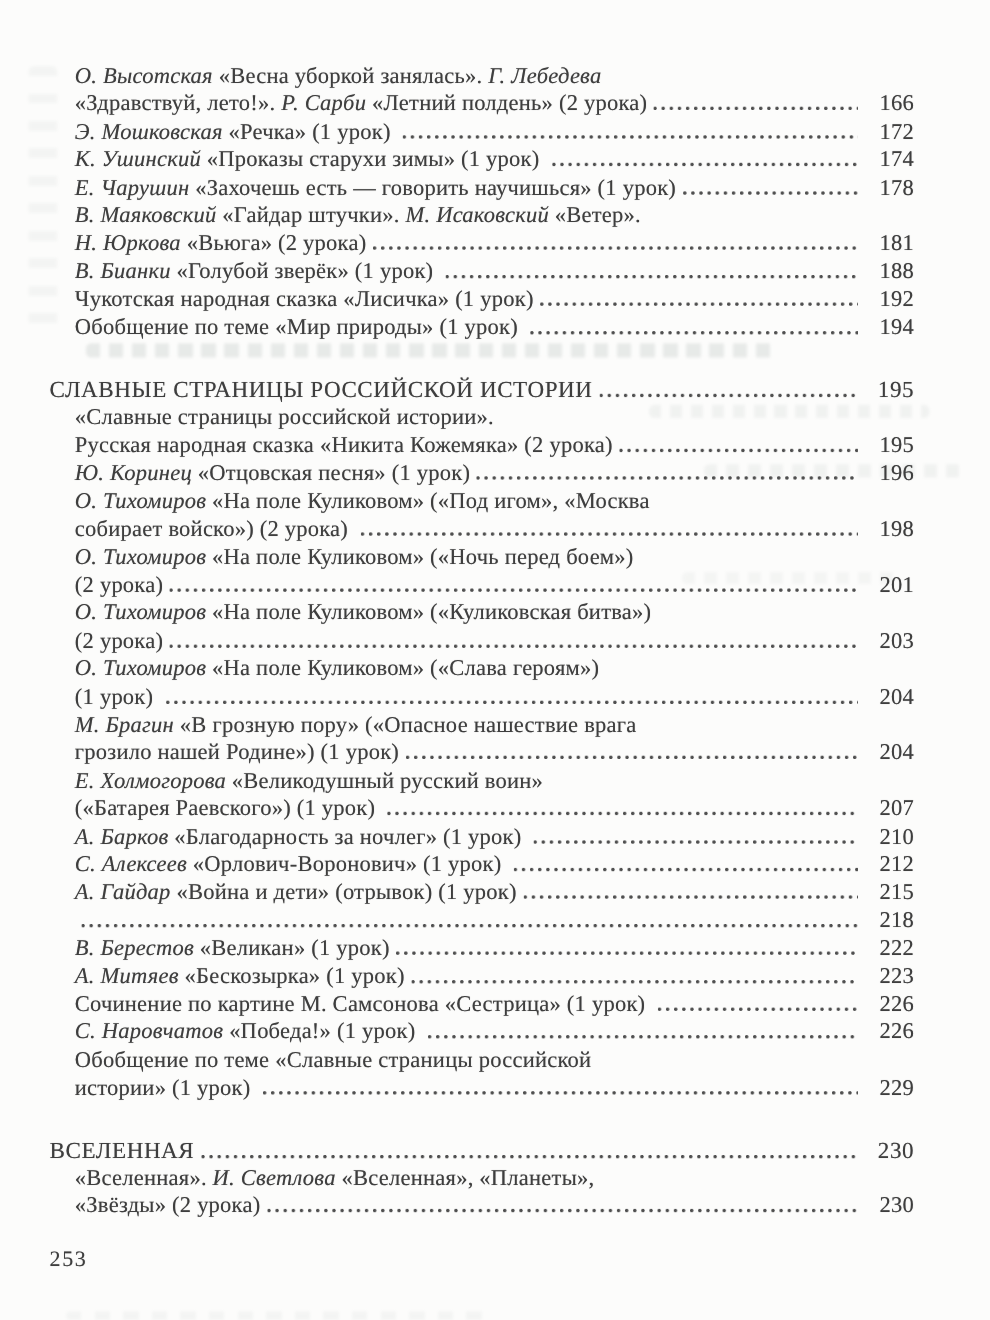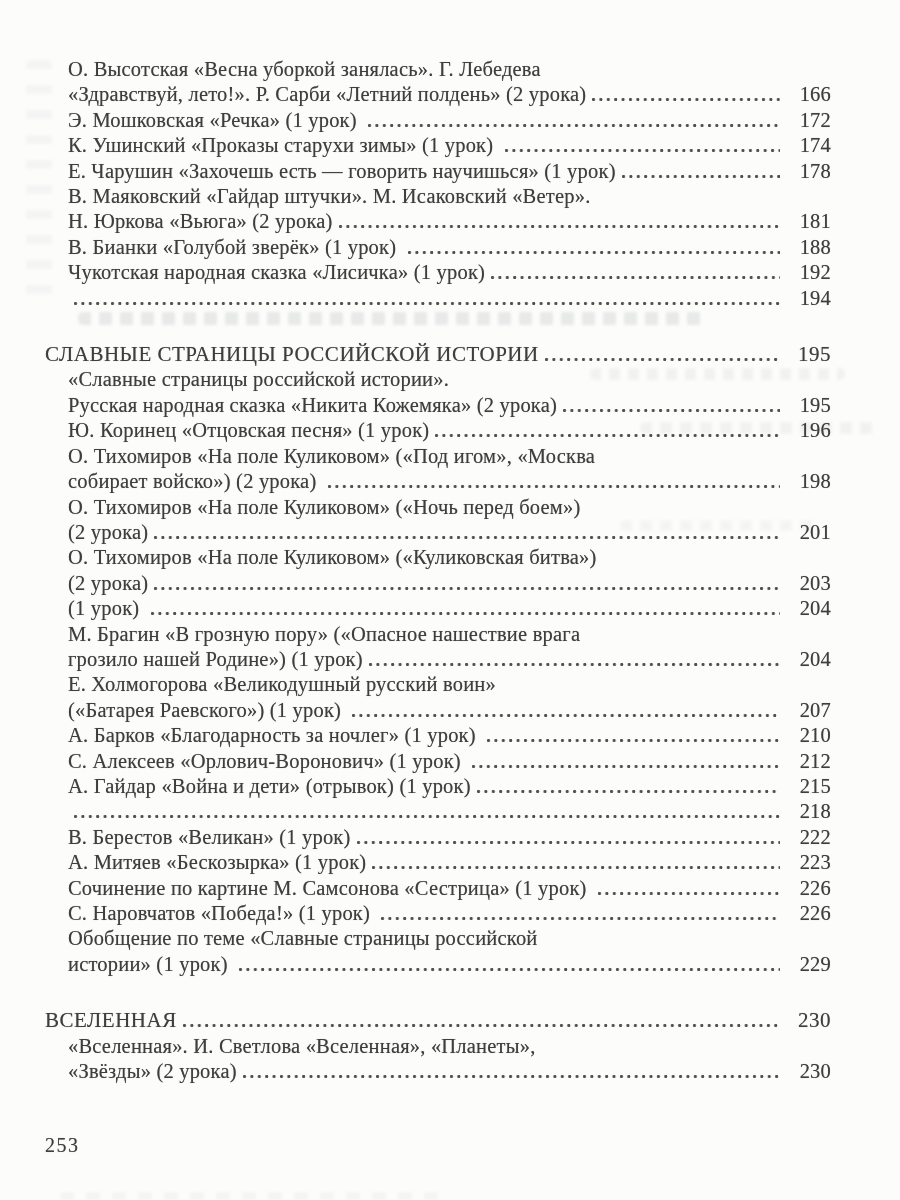--- a/index.html
+++ b/index.html
@@ -31,21 +31,21 @@
     text-shadow: 0 0 0.7px rgba(62,62,62,0.55);
     white-space: nowrap;
   }
   .line.heading {
     margin-left: 0;
     margin-top: 31px;
     font-size: 21px;
     letter-spacing: 0.5px;
   }
   .line .text { white-space: pre; }
-  .seg.italic { }
+  .seg.italic { font-style: italic; }
   .leader {
     flex: 1 1 auto;
     min-width: 10px;
     height: 3px;
     margin: 0 5px 0 6px;
     background-image: radial-gradient(circle at 1.5px 1.5px, #4f4f4f 1.25px, rgba(0,0,0,0) 1.9px);
     background-size: 7.4px 3px;
     background-repeat: repeat-x;
     background-position: left bottom;
   }
@@ -152,20 +152,21 @@
     <span class="text"><span class="seg italic">В. Бианки </span><span class="seg">«Голубой зверёк» (1 урок) </span></span>
     <span class="leader"></span>
     <span class="pageno">188</span>
   </div>
       <div class="line">
     <span class="text"><span class="seg">Чукотская народная сказка «Лисичка» (1 урок)</span></span>
     <span class="leader"></span>
     <span class="pageno">192</span>
   </div>
       <div class="line">
+    <span class="text"><span class="seg">Обобщение по теме «Мир природы» (1 урок) </span></span>
     <span class="leader"></span>
     <span class="pageno">194</span>
   </div>
       <div class="line heading">
     <span class="text"><span class="seg">СЛАВНЫЕ СТРАНИЦЫ РОССИЙСКОЙ ИСТОРИИ</span></span>
     <span class="leader"></span>
     <span class="pageno">195</span>
   </div>
       <div class="line">
     <span class="text"><span class="seg">«Славные страницы российской истории».</span></span>
@@ -202,20 +203,24 @@
       <div class="line">
     <span class="text"><span class="seg italic">О. Тихомиров </span><span class="seg">«На поле Куликовом» («Куликовская битва»)</span></span>
 
   </div>
       <div class="line">
     <span class="text"><span class="seg">(2 урока)</span></span>
     <span class="leader"></span>
     <span class="pageno">203</span>
   </div>
       <div class="line">
+    <span class="text"><span class="seg italic">О. Тихомиров </span><span class="seg">«На поле Куликовом» («Слава героям»)</span></span>
+
+  </div>
+      <div class="line">
     <span class="text"><span class="seg">(1 урок) </span></span>
     <span class="leader"></span>
     <span class="pageno">204</span>
   </div>
       <div class="line">
     <span class="text"><span class="seg italic">М. Брагин </span><span class="seg">«В грозную пору» («Опасное нашествие врага</span></span>
 
   </div>
       <div class="line">
     <span class="text"><span class="seg">грозило нашей Родине») (1 урок)</span></span>

